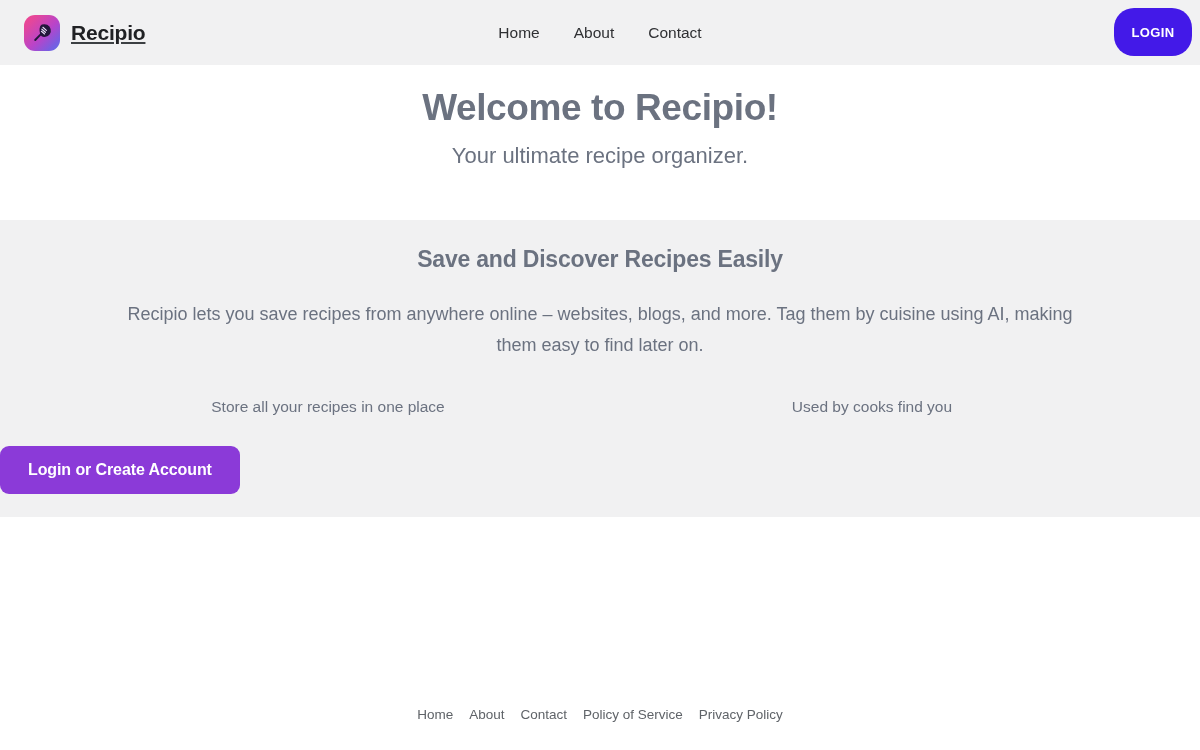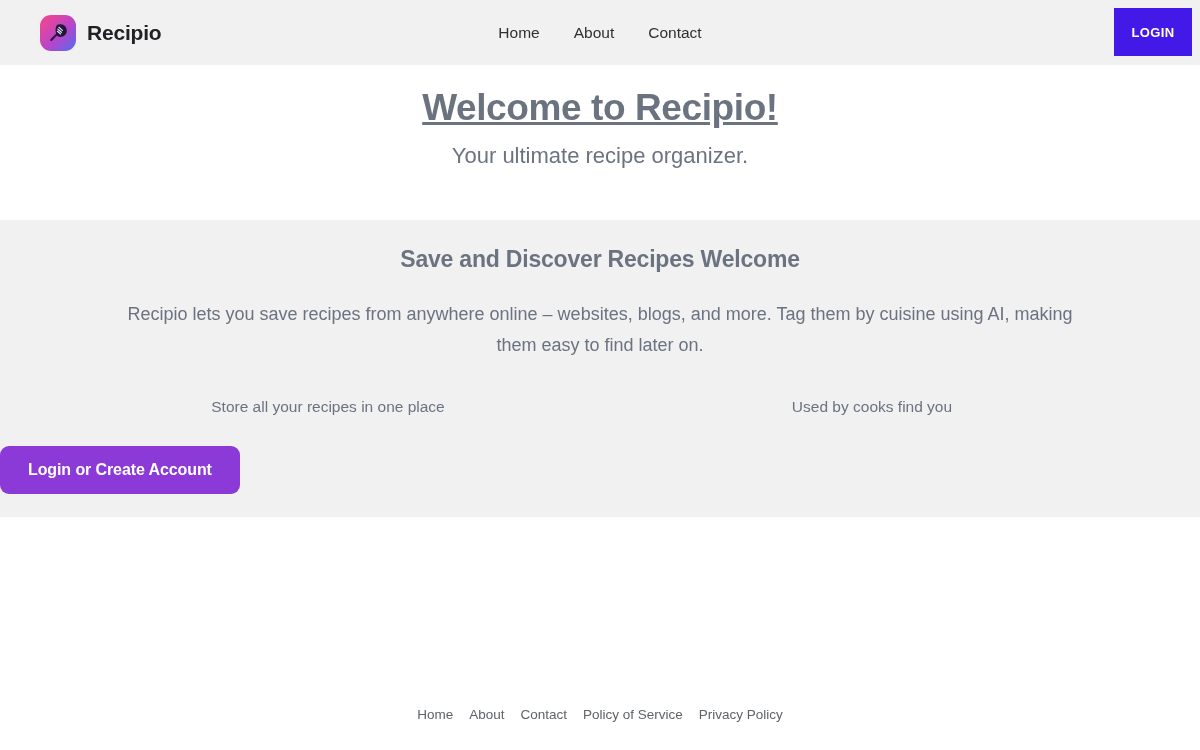--- a/index.html
+++ b/index.html
@@ -32,21 +32,22 @@
     display: flex;
     align-items: center;
     position: relative;
     flex: 0 0 65px;
   }
 
   .brand {
     display: flex;
     align-items: center;
     gap: 11px;
-    margin-left: 40px;
+    margin-left: 24px;
+    text-decoration: underline;
   }
 
   .brand-logo {
     width: 36px;
     height: 36px;
     border-radius: 11px;
     background: linear-gradient(135deg, #f0438f 0%, #e5479a 18%, #b944c9 55%, #7b5ce0 82%, #5a6fe8 100%);
     display: flex;
     align-items: center;
     justify-content: center;
@@ -81,21 +82,21 @@
 
   .login-btn {
     position: absolute;
     right: 8px;
     top: 8px;
     width: 78px;
     height: 48px;
     background: #4319e8;
     color: #ffffff;
     border: none;
-    border-radius: 0;
+    border-radius: 20px;
     font-family: "Liberation Sans", sans-serif;
     font-size: 13px;
     font-weight: 700;
     letter-spacing: 0.4px;
     cursor: pointer;
     display: flex;
     align-items: center;
     justify-content: center;
   }
 
@@ -111,21 +112,20 @@
     padding-top: 21px;
   }
 
   .hero-title {
     font-size: 37px;
     font-weight: 700;
     color: #6b7280;
     letter-spacing: -0.4px;
     line-height: 1.2;
     text-align: center;
-    text-decoration: underline;
   }
 
   .hero-subtitle {
     margin-top: 13px;
     font-size: 22px;
     color: #6b7280;
     font-weight: 400;
     text-align: center;
   }
 
@@ -247,21 +247,21 @@
 
     <button class="login-btn">LOGIN</button>
   </header>
 
   <section class="hero">
     <h1 class="hero-title">Welcome to Recipio!</h1>
     <p class="hero-subtitle">Your ultimate recipe organizer.</p>
   </section>
 
   <section class="feature-panel">
-    <h2 class="panel-title">Save and Discover Recipes Welcome</h2>
+    <h2 class="panel-title">Save and Discover Recipes Easily</h2>
     <p class="panel-desc">Recipio lets you save recipes from anywhere online – websites, blogs, and more. Tag them by cuisine using AI, making them easy to find later on.</p>
 
     <div class="feature-row">
       <div class="feature-col">Store all your recipes in one place</div>
       <div class="feature-col">Used by cooks find you</div>
     </div>
 
     <div class="cta-wrap">
       <button class="cta-btn">Login or Create Account</button>
     </div>

